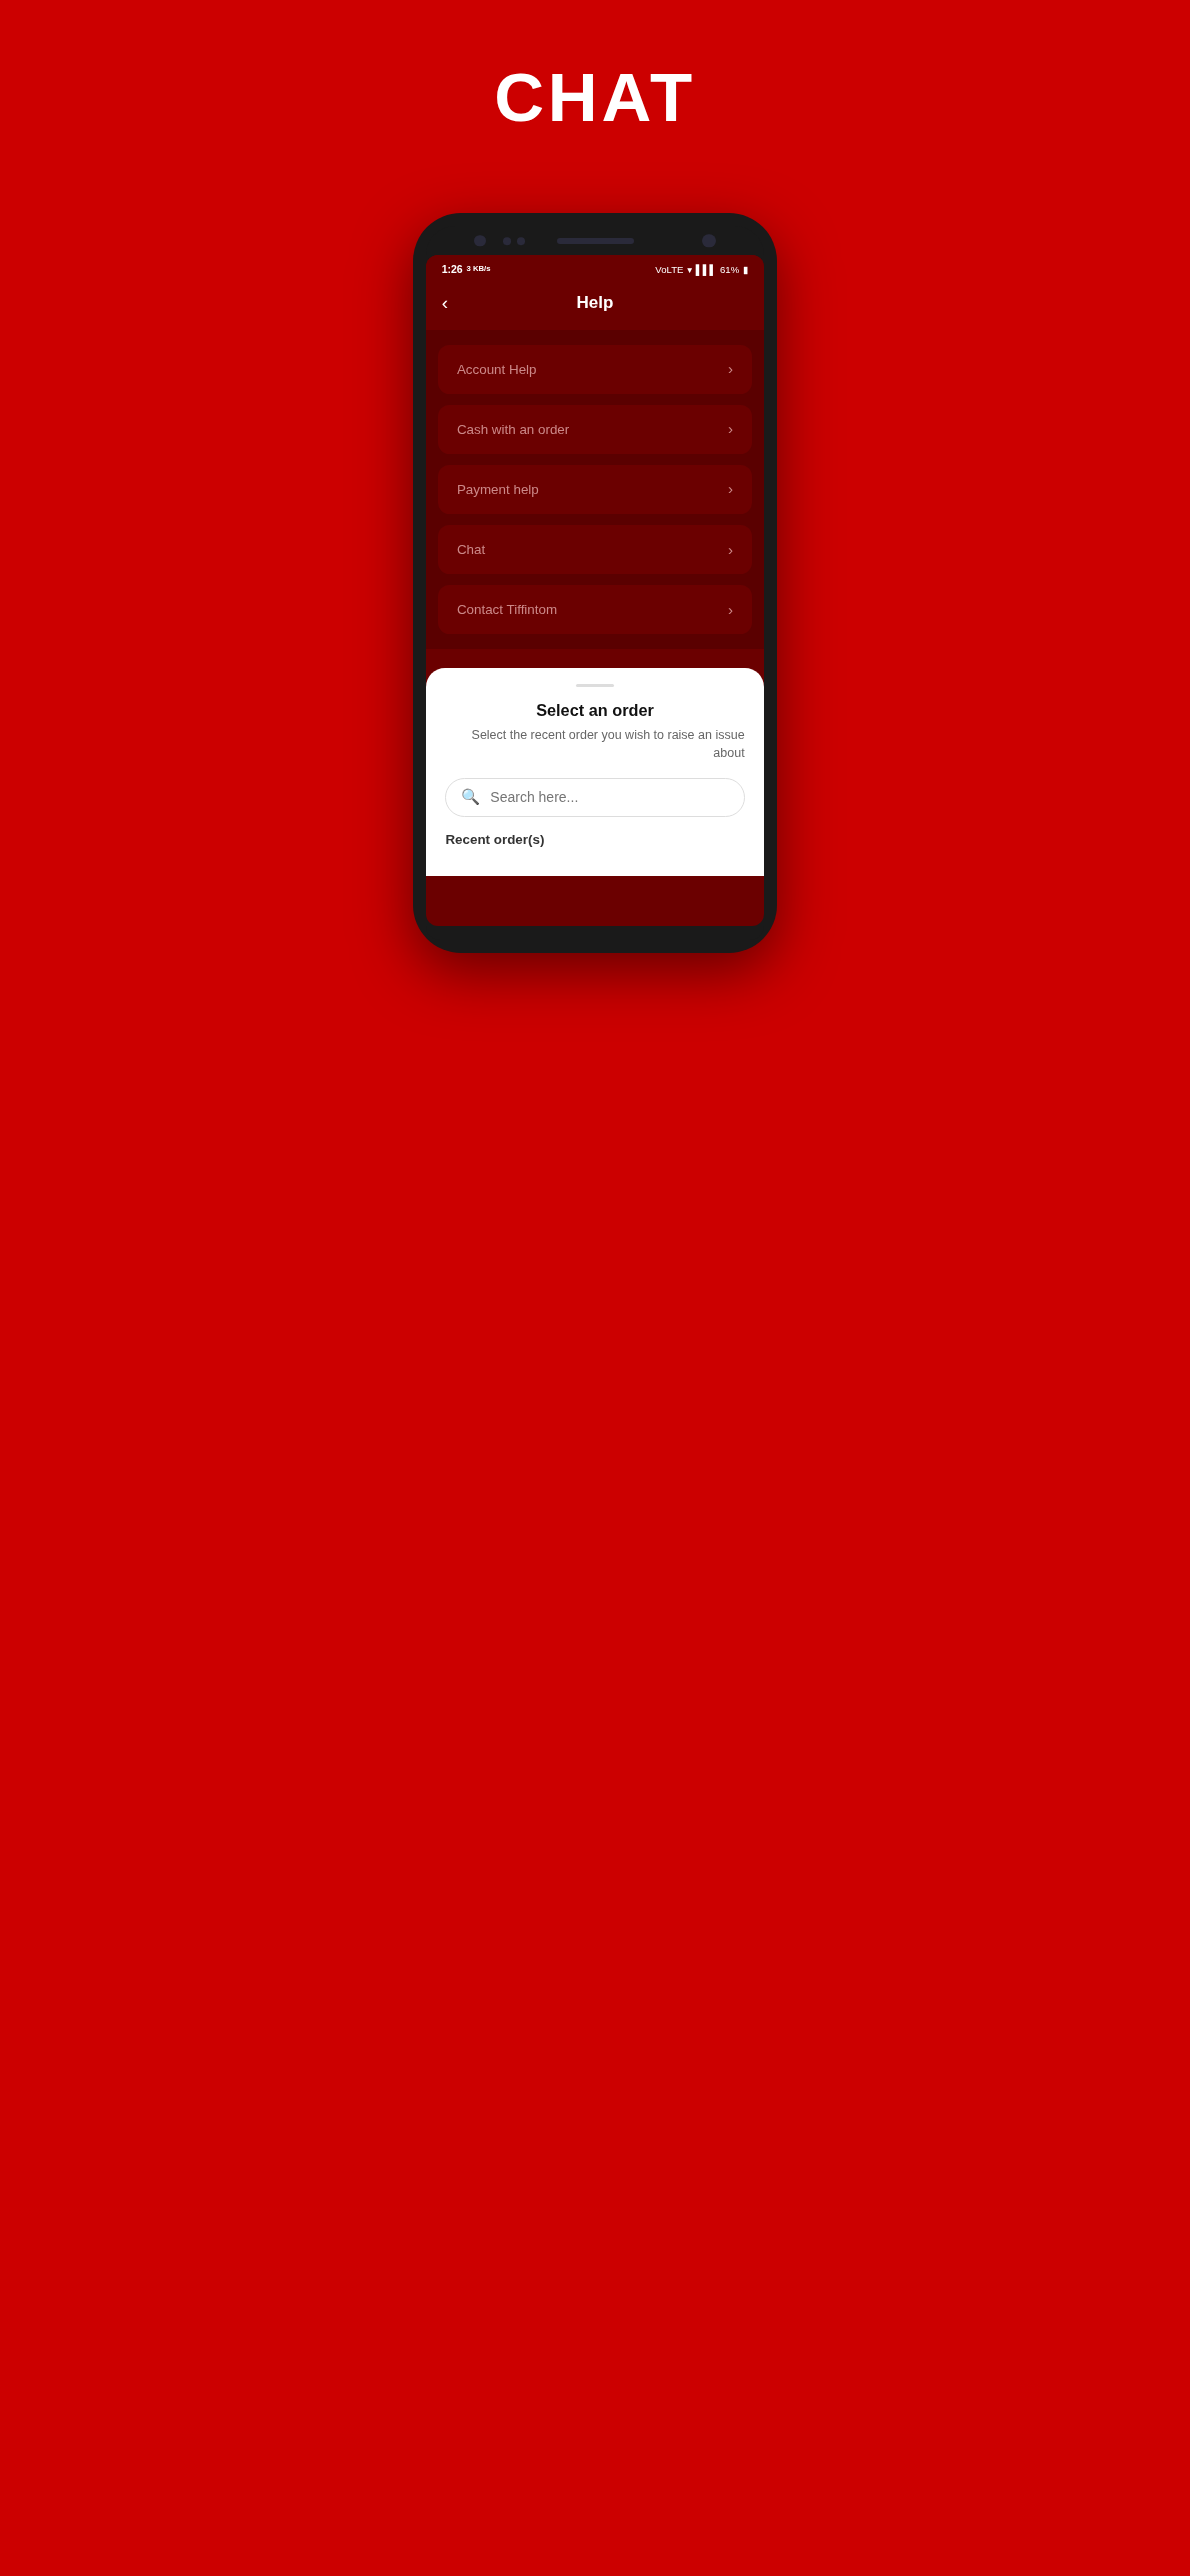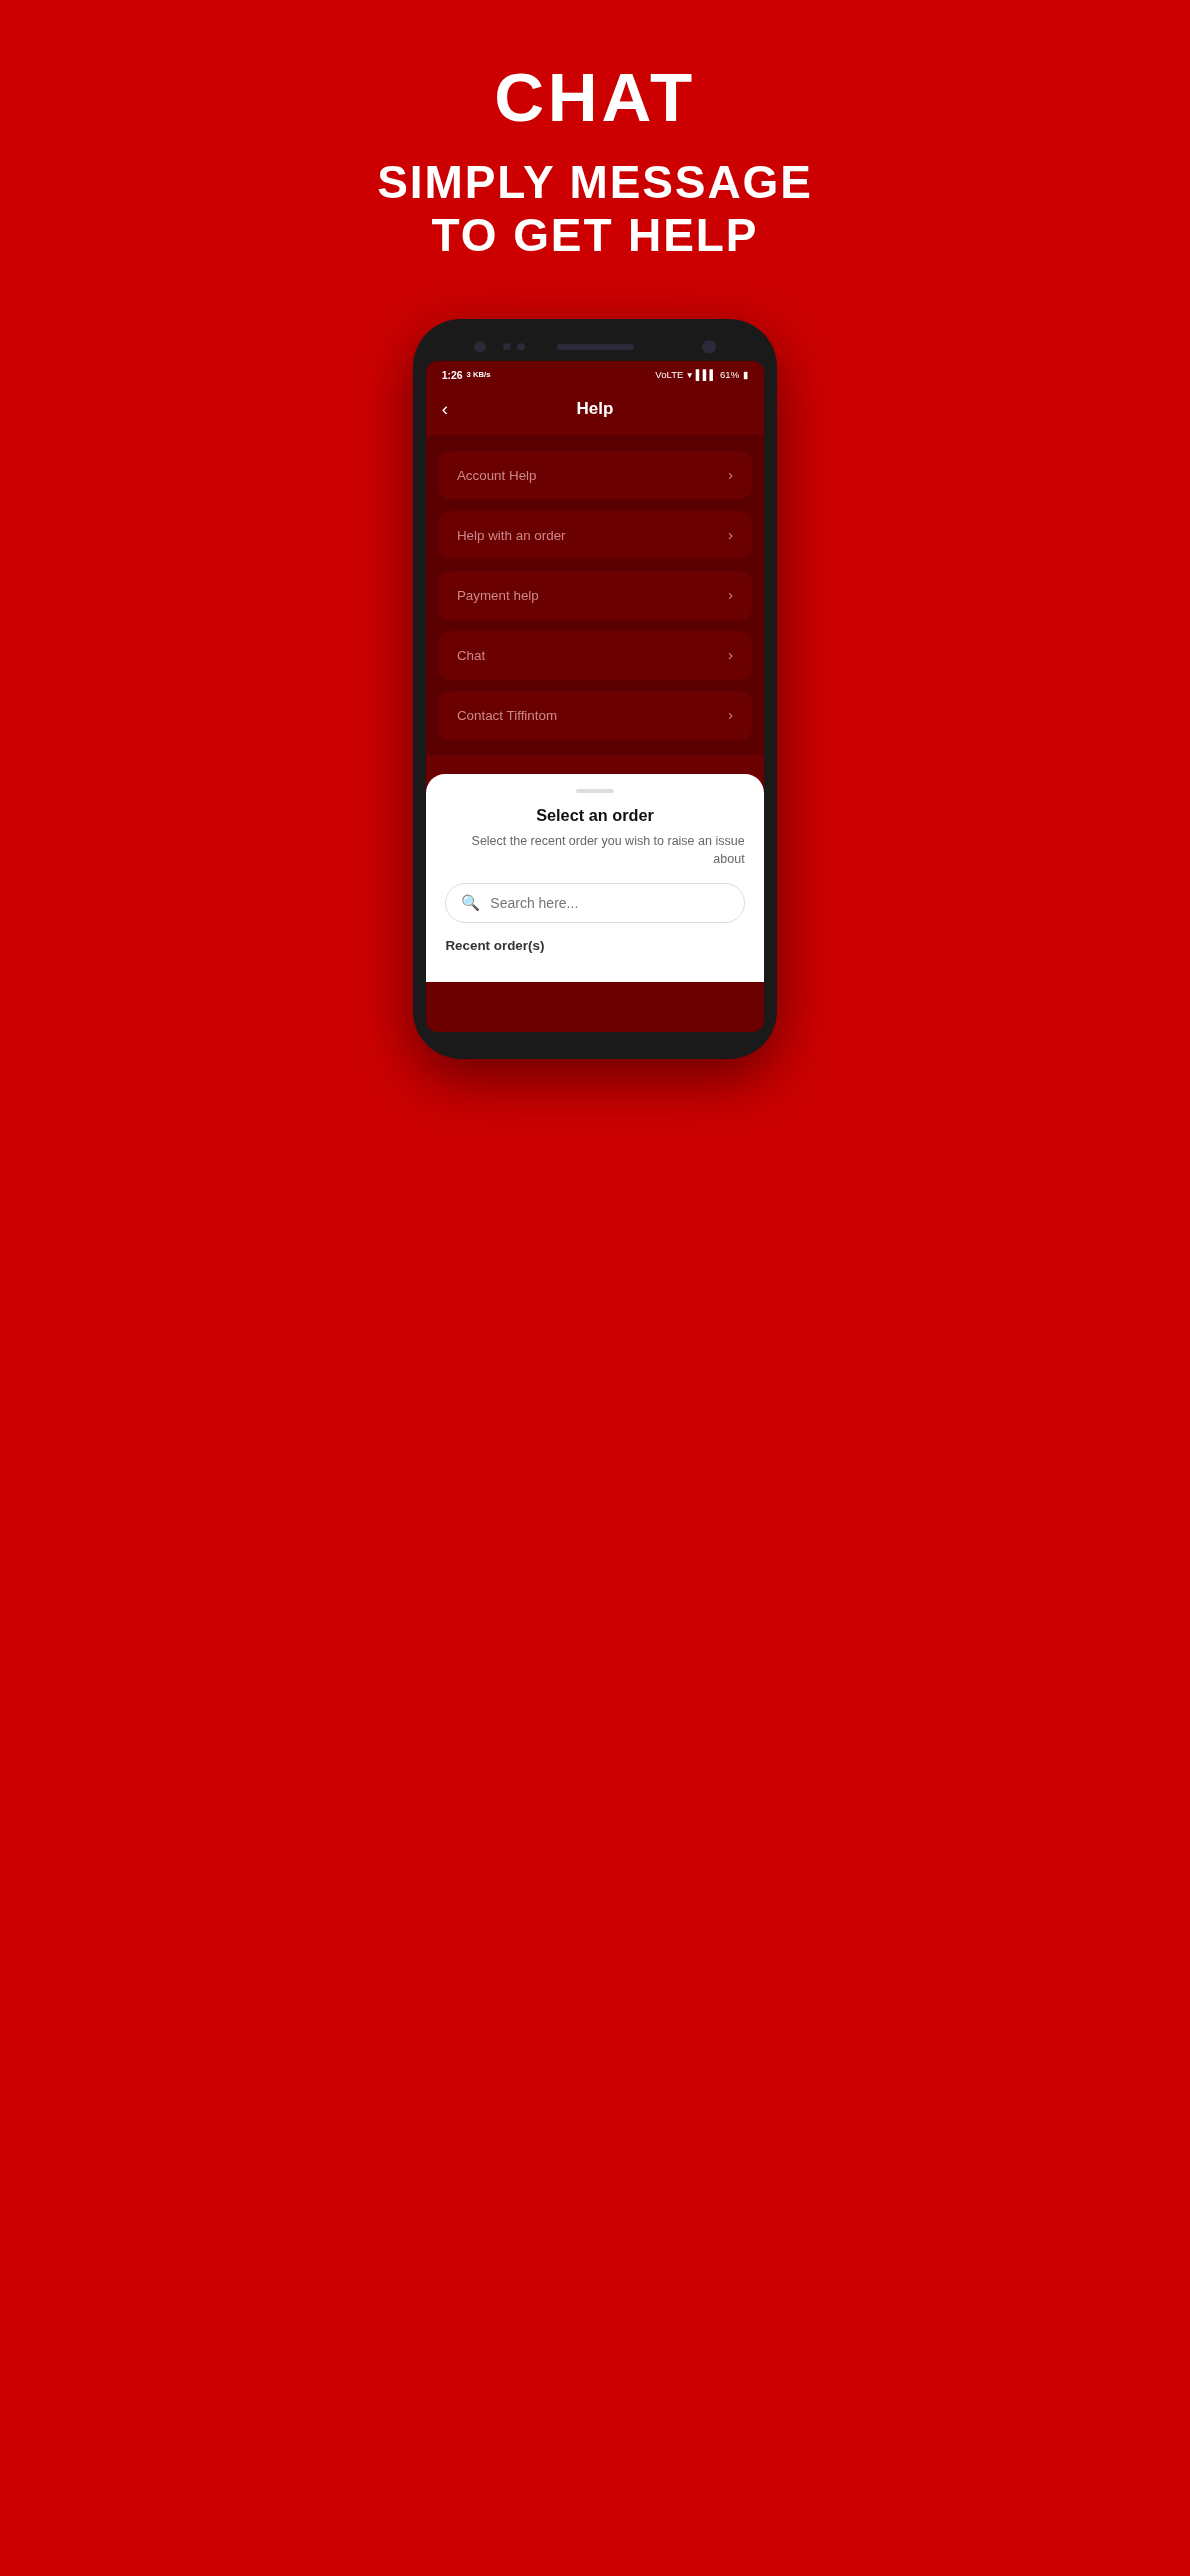--- a/index.html
+++ b/index.html
@@ -305,24 +305,20 @@
       height: 13.4px;
       background: #1a1a1a;
       border-radius: 0 0 29px 29px;
     }
   </style>
 </head>
 <body>
 
 <div class="hero-section">
   <h1 class="hero-title">CHAT</h1>
-  <h2 class="hero-subtitle">
-    <span>SIMPLY MESSAGE</span><br>
-    <span>TO GET HELP</span>
-  </h2>
 </div>
 
 <div class="phone-wrapper">
   <div class="phone-frame">
 
     <div class="phone-notch-area">
       <div class="phone-camera"></div>
       <div class="phone-dots">
         <div class="phone-dot"></div>
         <div class="phone-dot"></div>
@@ -353,21 +349,21 @@
       </div>
 
       <div class="menu-list">
 
         <div class="menu-item">
           <span class="menu-item-label">Account Help</span>
           <span class="menu-chevron">›</span>
         </div>
 
         <div class="menu-item">
-          <span class="menu-item-label">Help with an order</span>
+          <span class="menu-item-label">Cash with an order</span>
           <span class="menu-chevron">›</span>
         </div>
 
         <div class="menu-item">
           <span class="menu-item-label">Payment help</span>
           <span class="menu-chevron">›</span>
         </div>
 
         <div class="menu-item">
           <span class="menu-item-label">Chat</span>

